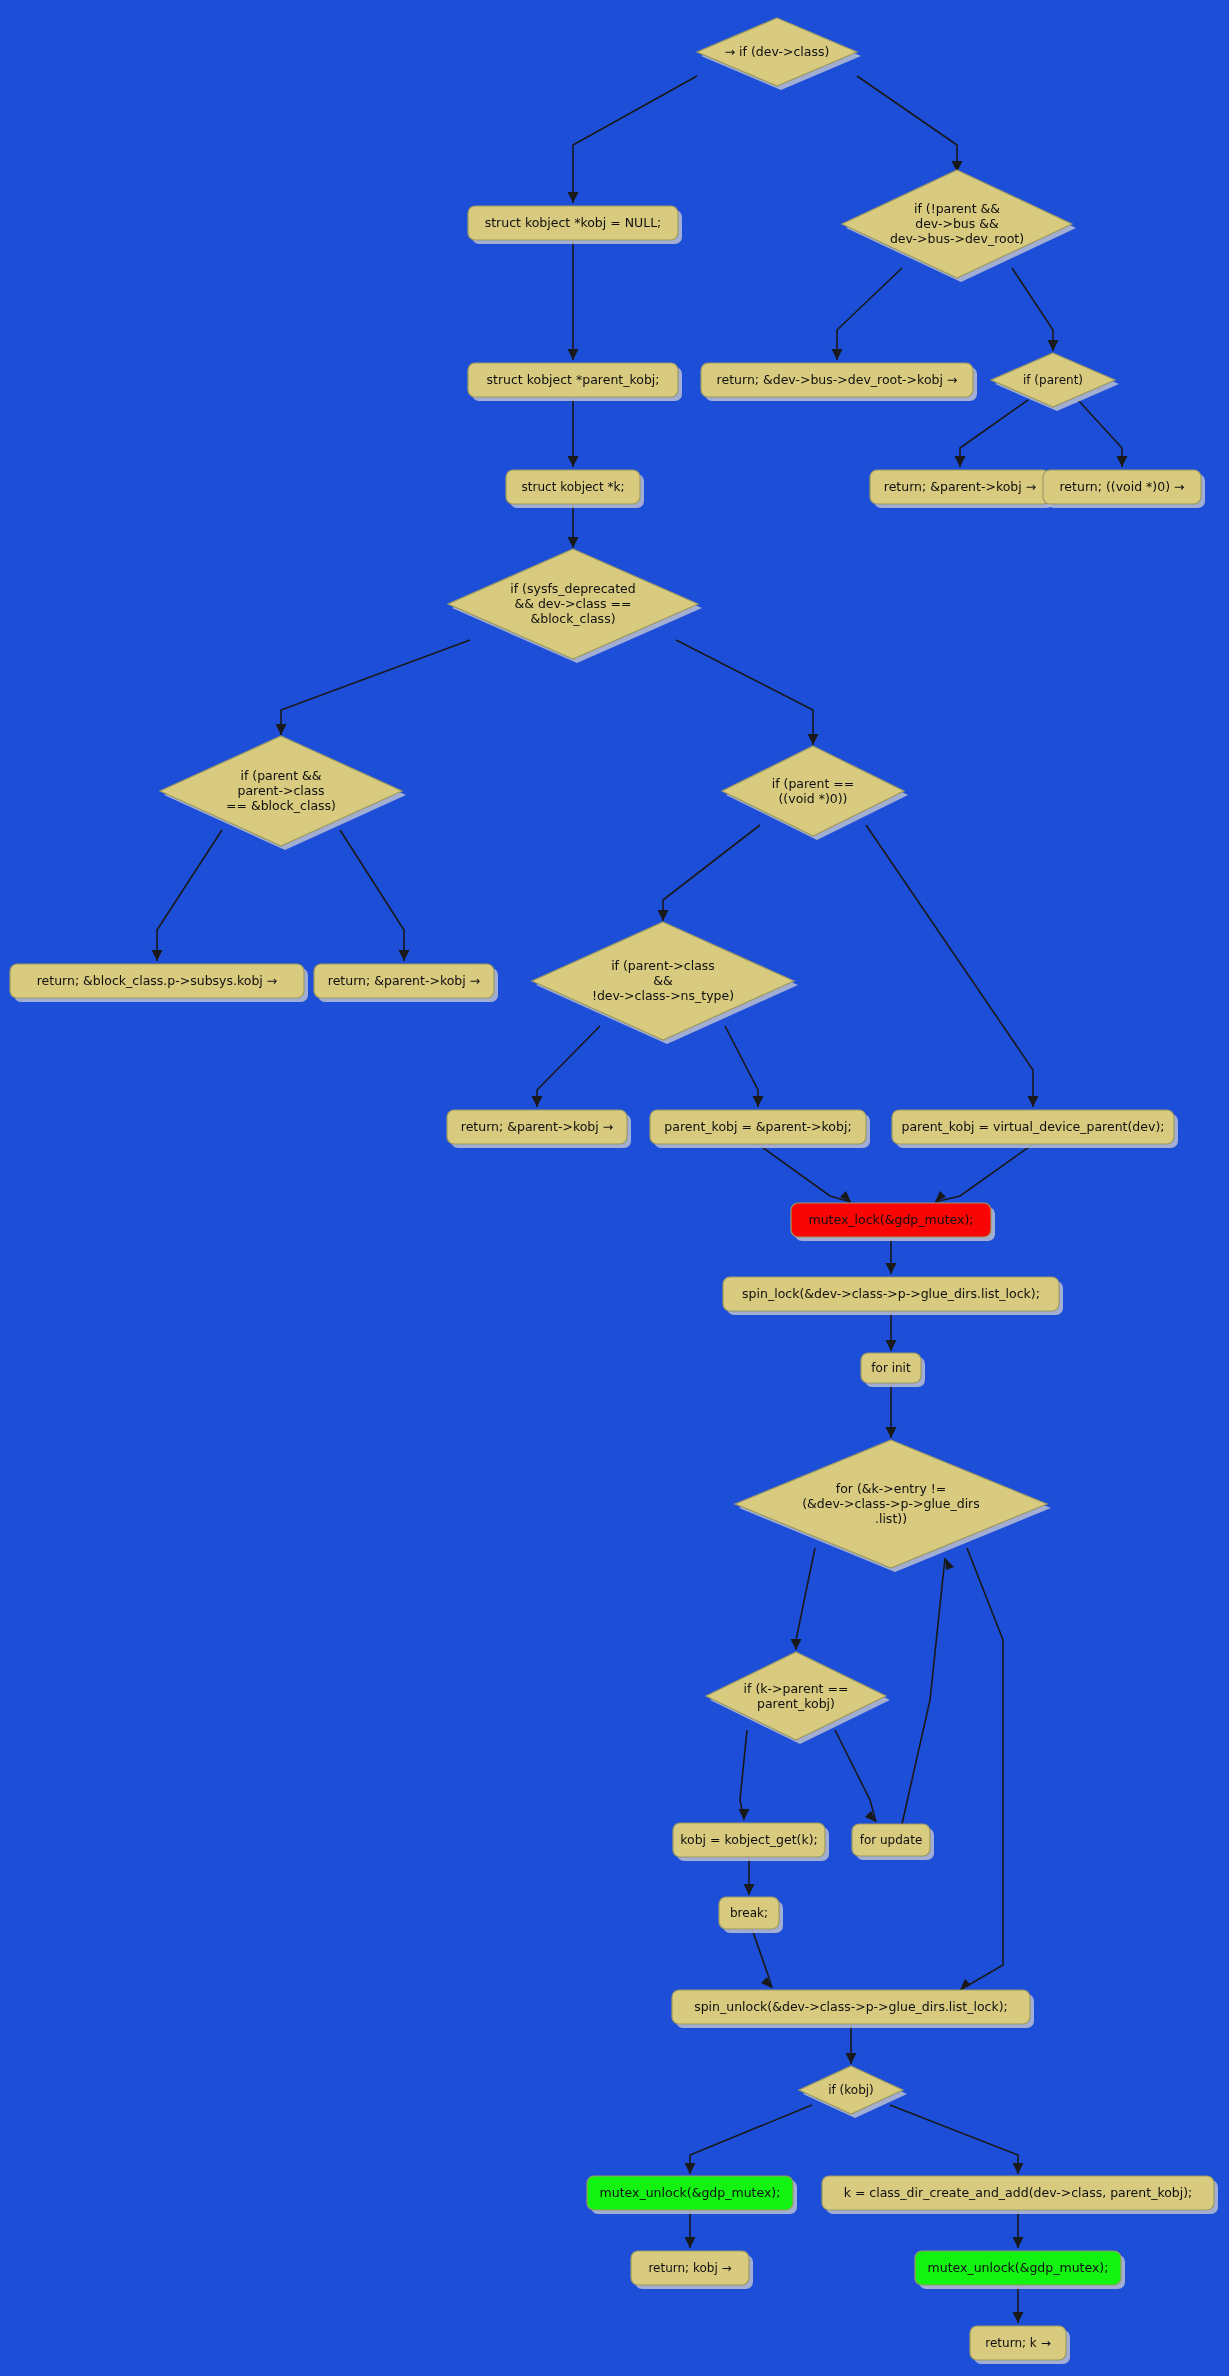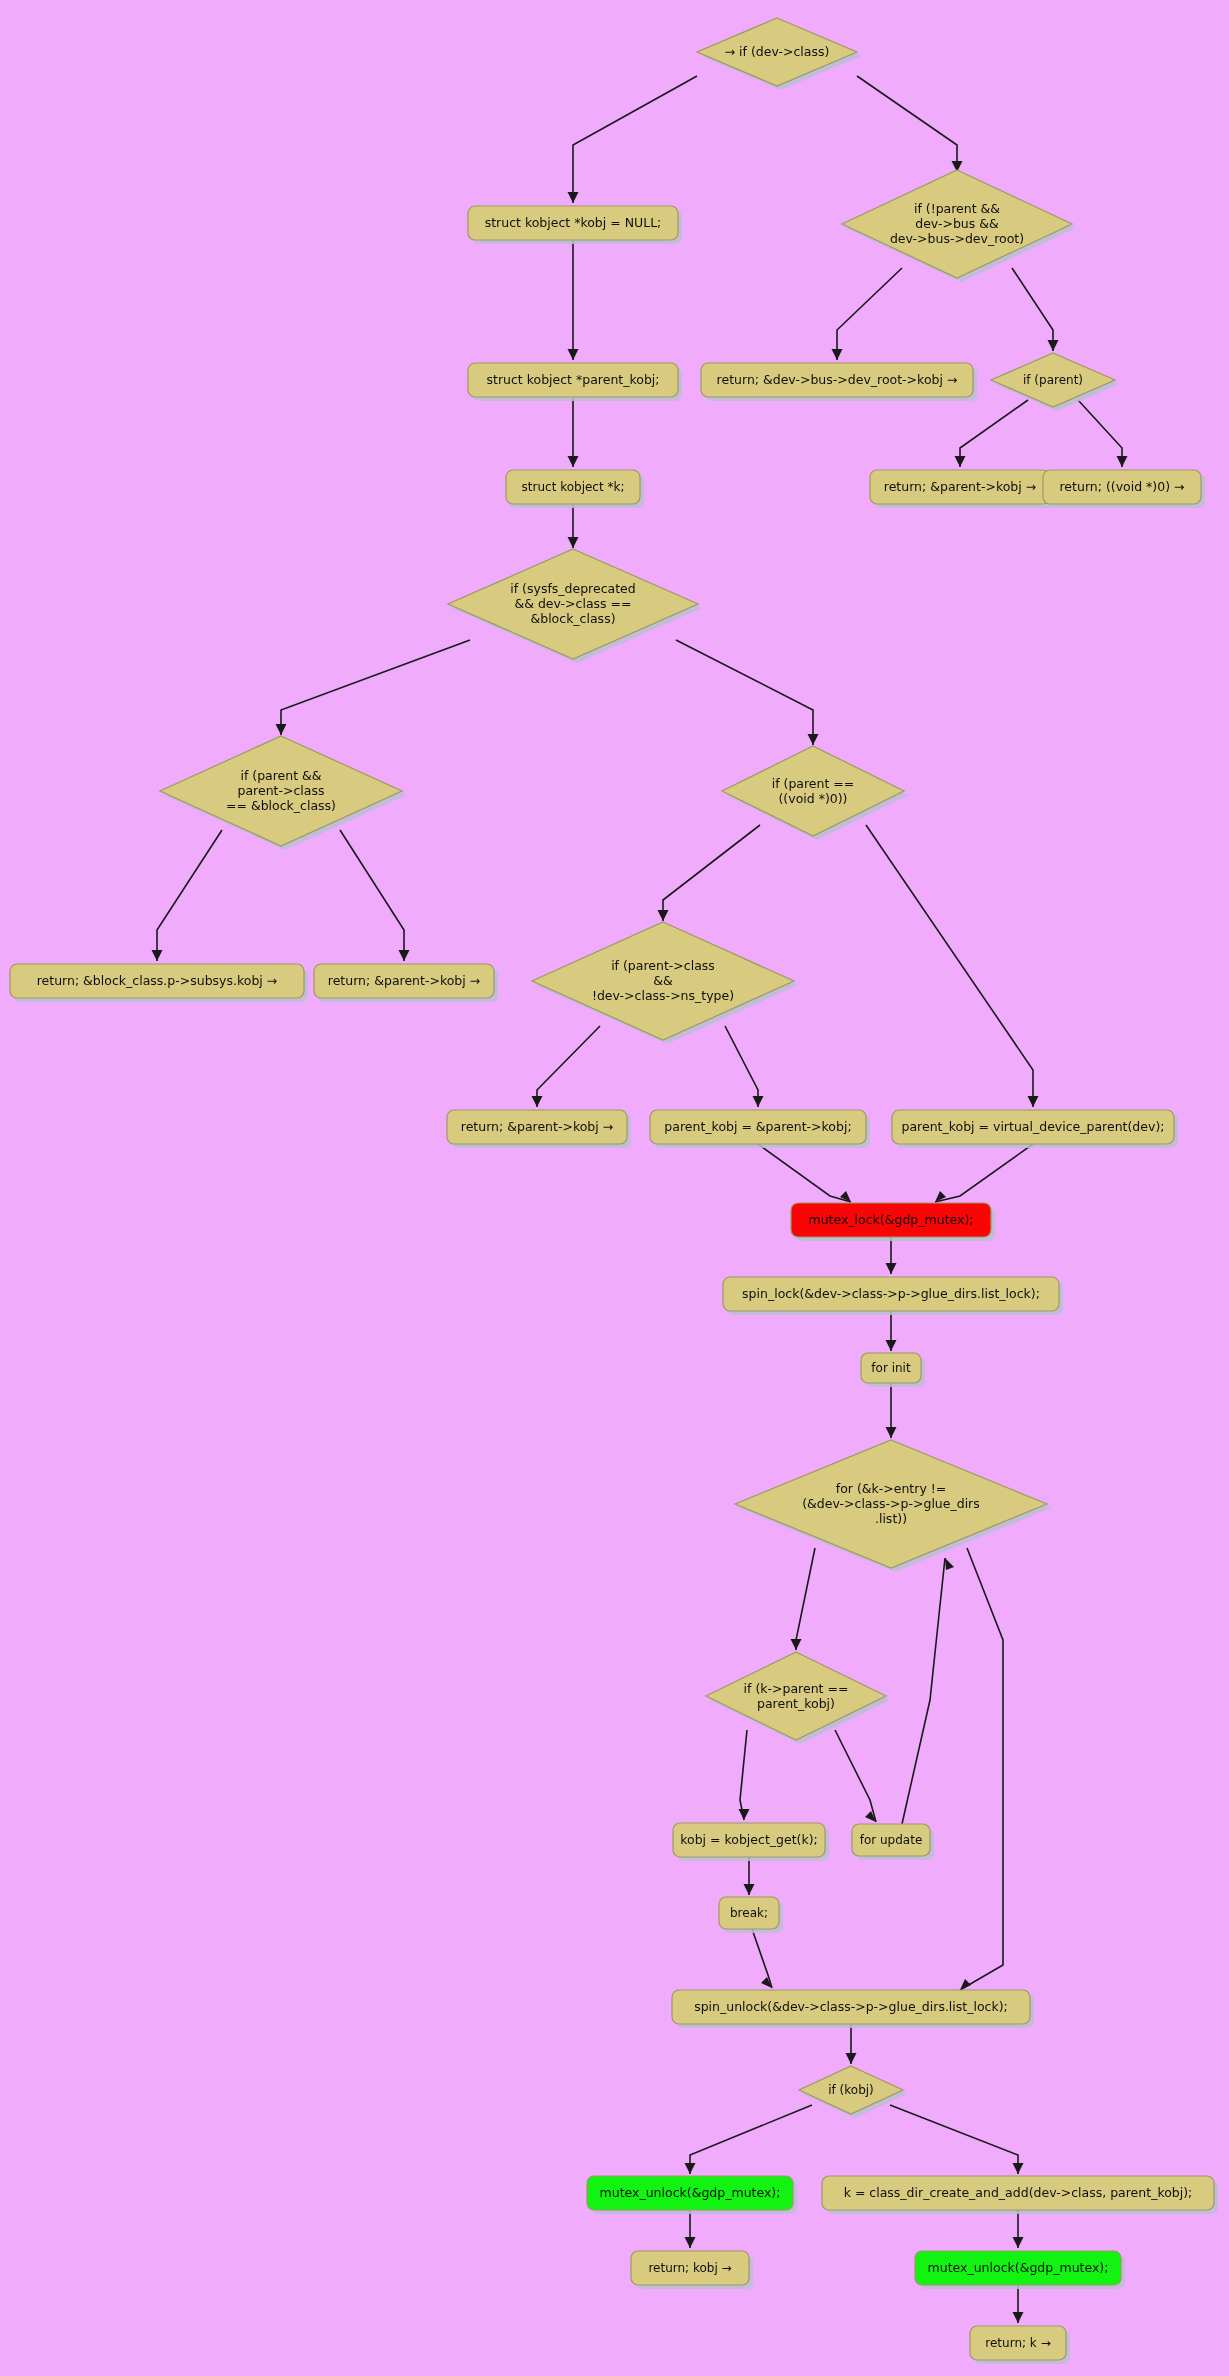--- a/index.html
+++ b/index.html
@@ -7,21 +7,21 @@
     padding: 0;
     background: #ffffff;
   }
   body {
     font-family: "DejaVu Sans", sans-serif;
   }
   #canvas {
     position: relative;
     width: 1229px;
     height: 2376px;
-    background: #f0abfc;
+    background: #1d4ed8;
     overflow: hidden;
   }
   svg.graph {
     position: absolute;
     left: 0;
     top: 0;
     width: 1229px;
     height: 2376px;
   }
   .edge {

